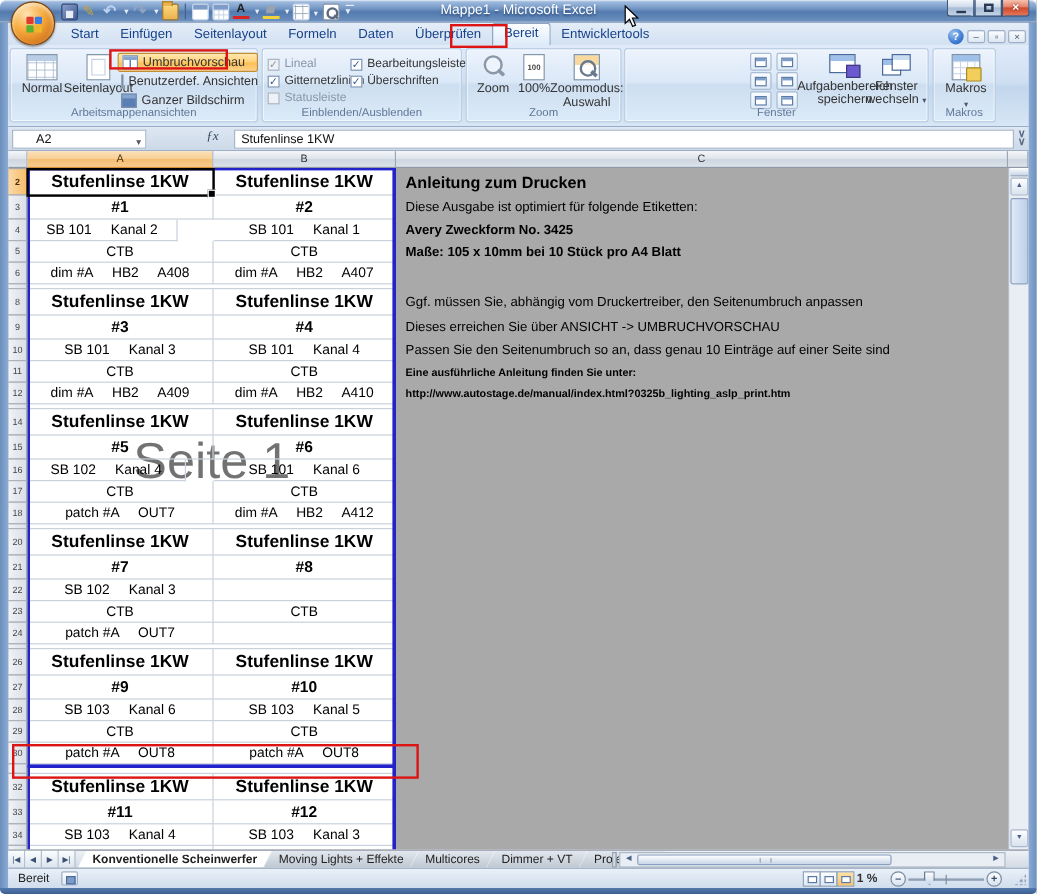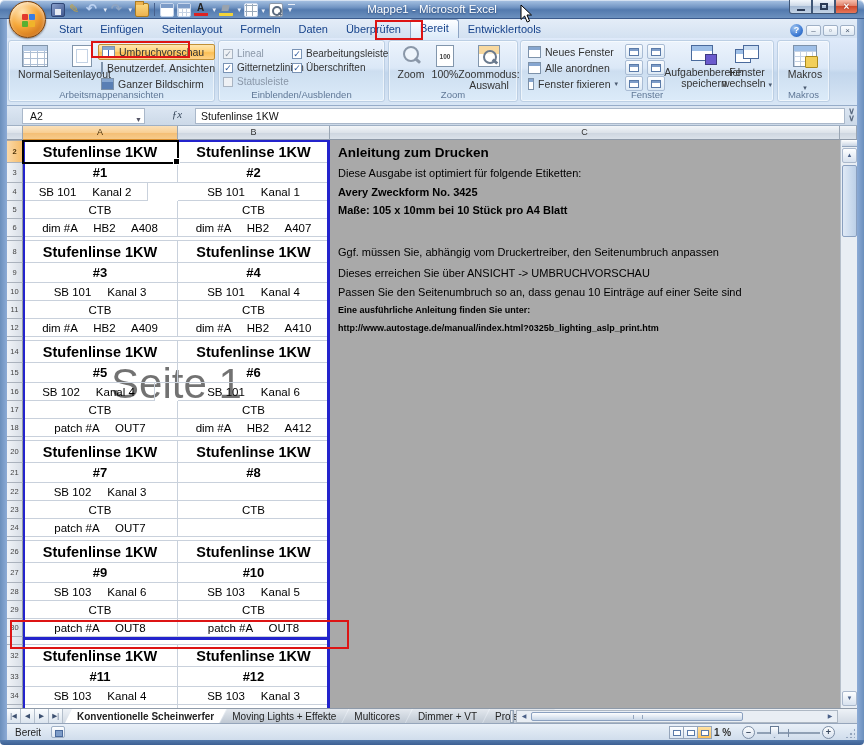--- a/index.html
+++ b/index.html
@@ -122,22 +122,22 @@
     background-size:100% 100%,100% 5px,6px 100%;}
   .ic-makro::after{content:'';position:absolute;right:-2px;bottom:-2px;width:11px;height:10px;background:#f2cf5a;border:1px solid #a98a20;border-radius:1px;}
   
   .cb{display:flex;align-items:center;gap:4px;height:13px;margin-bottom:1px;font-size:10px;color:#333;white-space:nowrap;}
   .cb .box{width:10px;height:10px;border:1px solid #7a93b4;background:#fff;font-size:9px;line-height:9px;color:#2f5b9e;text-align:center;}
   .cb.disabled{color:#8a97a8;}
   .cb.disabled .box{border-color:#a9b4c2;background:#eef1f5;color:#8a97a8;}
 
   
   #fbar{left:7px;top:106px;width:850px;height:20px;background:linear-gradient(#dde7f3,#ccd9e8);border-bottom:1px solid #9fb0c4;}
-  #namebox{left:15px;top:2px;width:123px;height:16px;background:#fff;border:1px solid #aab8ca;font-size:10.5px;
-    line-height:14px;padding-left:7px;color:#111;}
+  #namebox{left:3px;top:2px;width:112px;height:16px;background:#fff;border:1px solid #aab8ca;font-size:10.5px;
+    line-height:14px;padding-left:19px;color:#111;}
   #namebox .nb-dd{position:absolute;right:2px;top:4px;font-size:7px;color:#556;}
   #fxbtn{left:155px;top:2px;width:30px;height:16px;font-size:11px;color:#3a4a5e;text-align:center;font-style:italic;font-family:"Liberation Serif",serif;}
   #ffield{left:188px;top:2px;width:650px;height:16px;background:#fff;border:1px solid #aab8ca;font-size:10.5px;line-height:14px;padding-left:5px;color:#111;}
   #fchev{left:839px;top:2px;width:11px;height:16px;color:#5a6a80;font-size:9px;line-height:7px;text-align:center;font-weight:bold;}
 
   
   #cheads{left:7px;top:126px;width:850px;height:14px;}
   .ch{position:absolute;top:0;height:14px;border-right:1px solid #9aa6b4;border-bottom:1px solid #8e99a7;
     background:linear-gradient(#f3f6f9,#dde3ea 50%,#cdd5df 50%,#dbe2ea);font-size:9px;color:#333;text-align:center;line-height:13px;}
   .ch.sel{background:linear-gradient(#fbe0b8,#f8cf94 50%,#f4bd72 50%,#f6cb8c);border-bottom:1px solid #d98e2e;color:#4a3008;}
@@ -353,35 +353,20 @@
         <span>100%</span>
       </div>
       <div class="bigbtn" style="left:72px;width:56px;">
         <span class="ic-zoomsel"></span>
         <span><span>Zoommodus:</span><br><span>Auswahl</span></span>
       </div>
       <div class="glabel">Zoom</div>
     </div>
 
     <div class="rgroup" style="left:513px;width:254px;">
-      <div class="vstack" style="left:4px;width:96px;">
-        <div class="sbtn">
-          <span class="mini"></span>
-          <span>Neues Fenster</span>
-        </div>
-        <div class="sbtn">
-          <span class="mini"></span>
-          <span>Alle anordnen</span>
-        </div>
-        <div class="sbtn">
-          <span class="mini"></span>
-          <span>Fenster fixieren</span>
-            <span class="dd">▾</span>
-        </div>
-      </div>
       <div class="vstack" style="left:104px;width:20px;">
         <div class="tinybtn">
             <span class="w"></span>
           </div>
         <div class="tinybtn">
             <span class="w"></span>
           </div>
         <div class="tinybtn">
             <span class="w"></span>
           </div>

